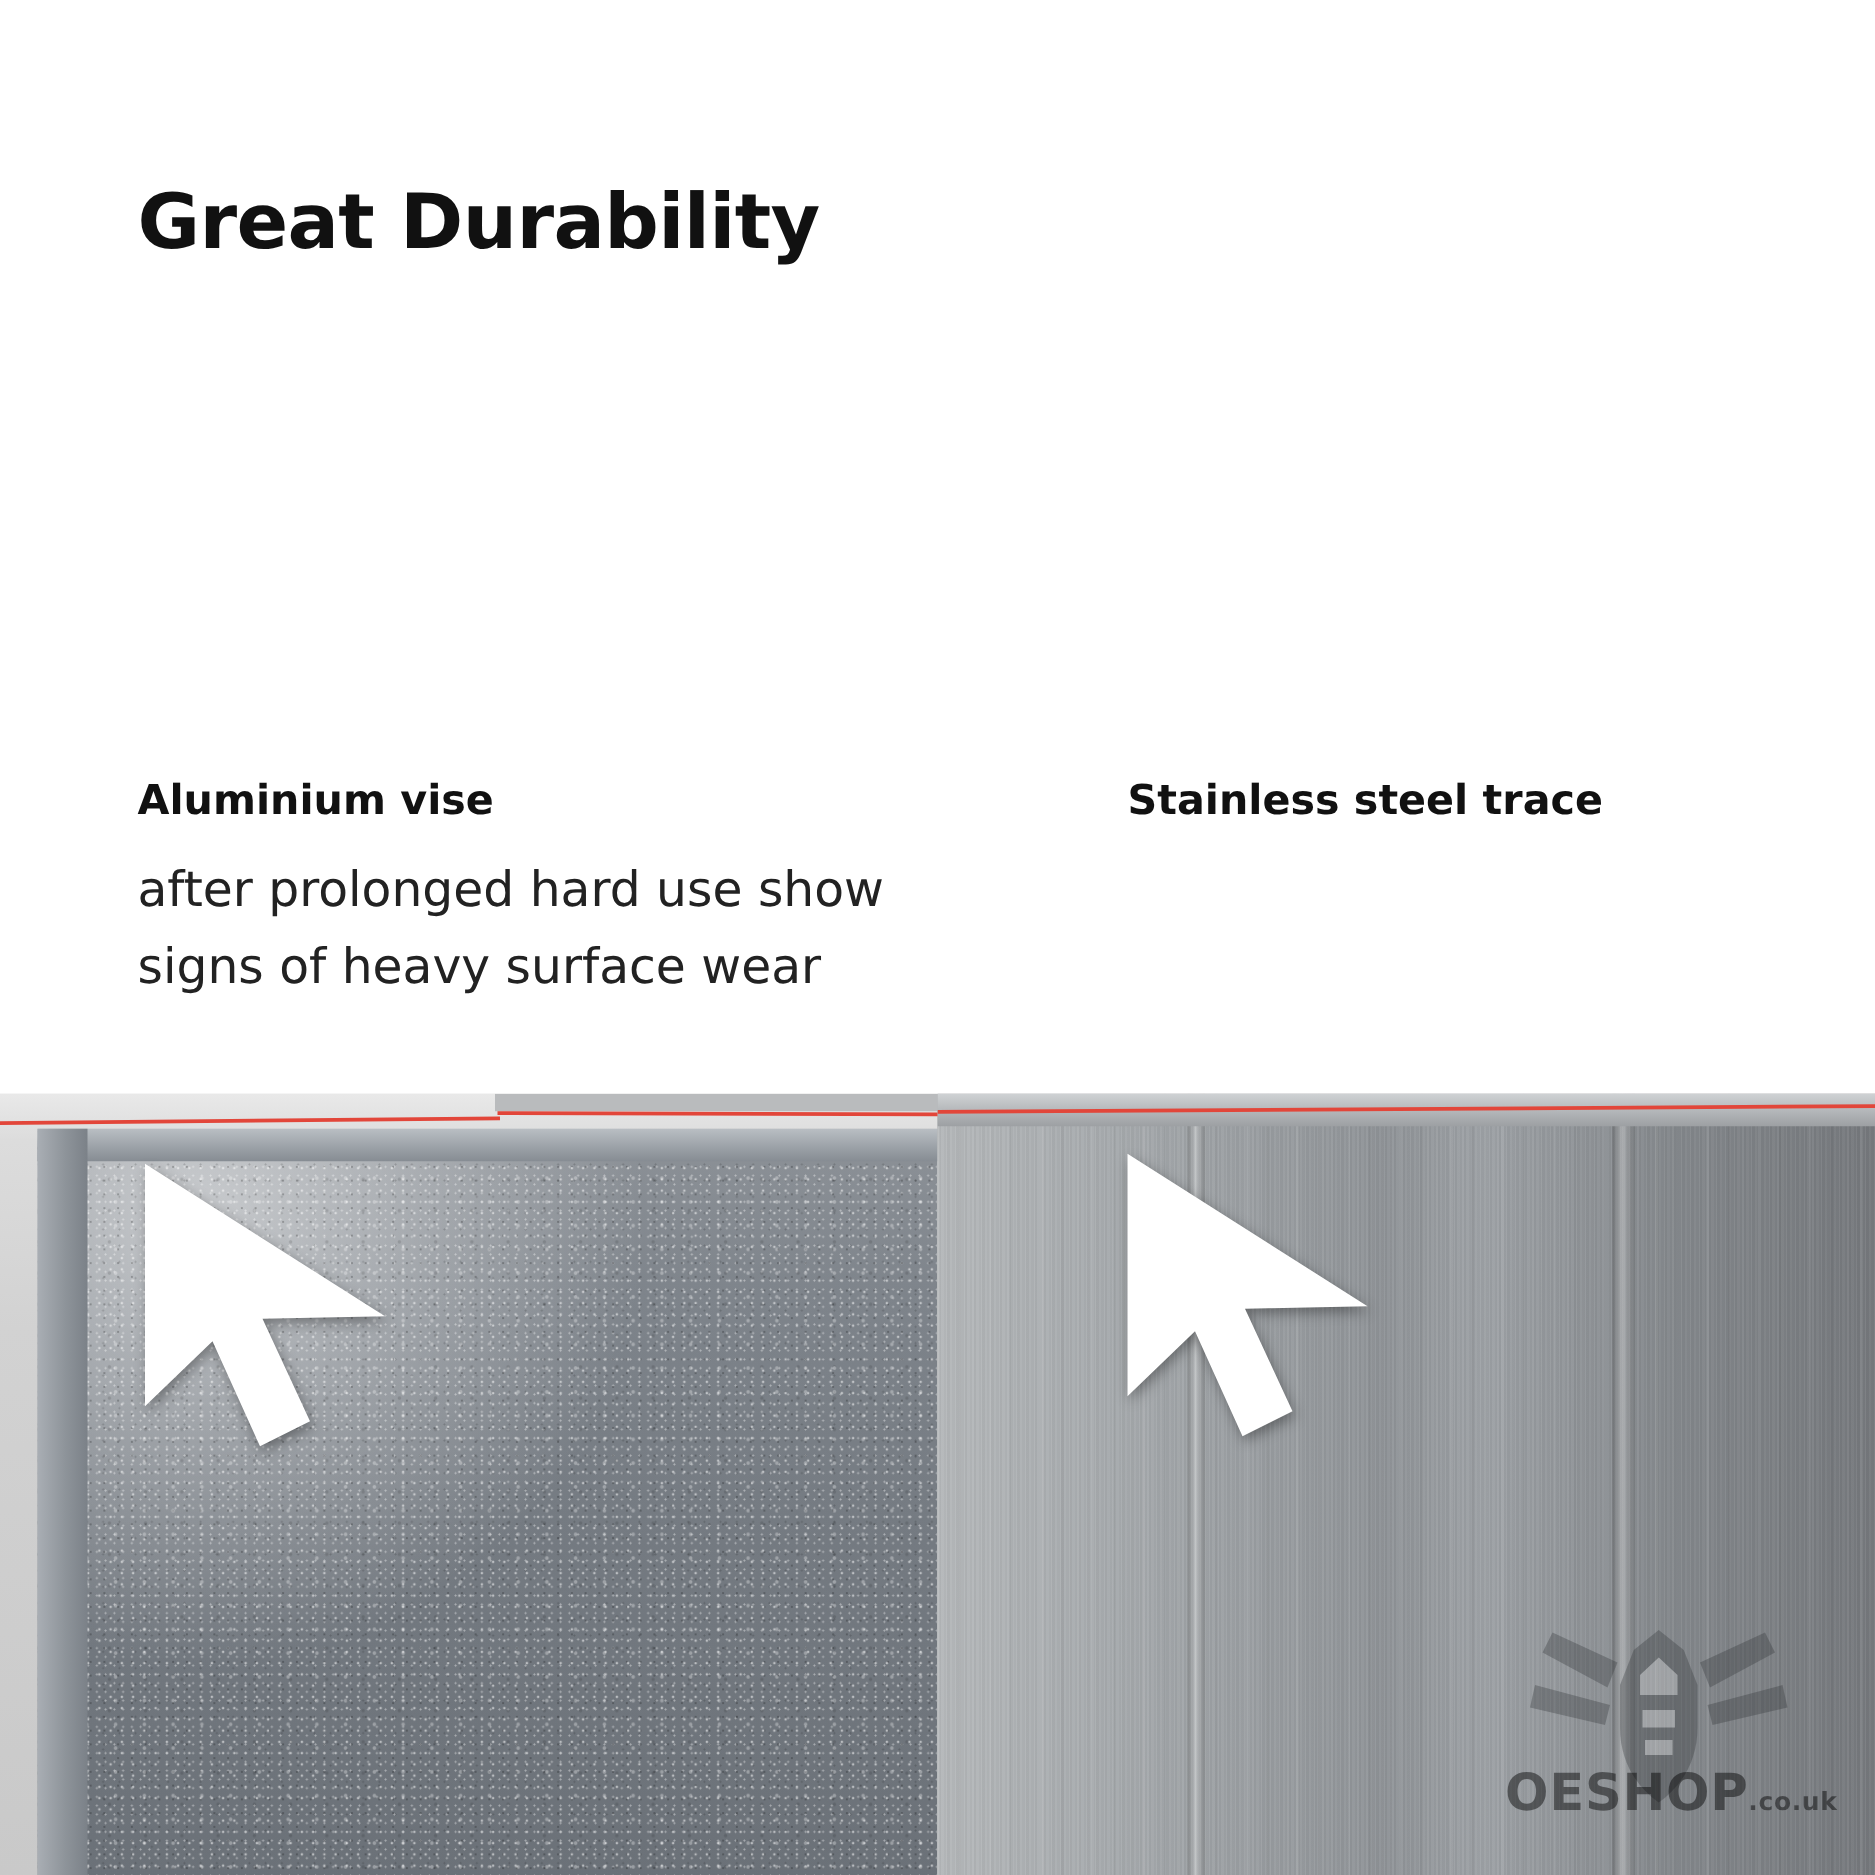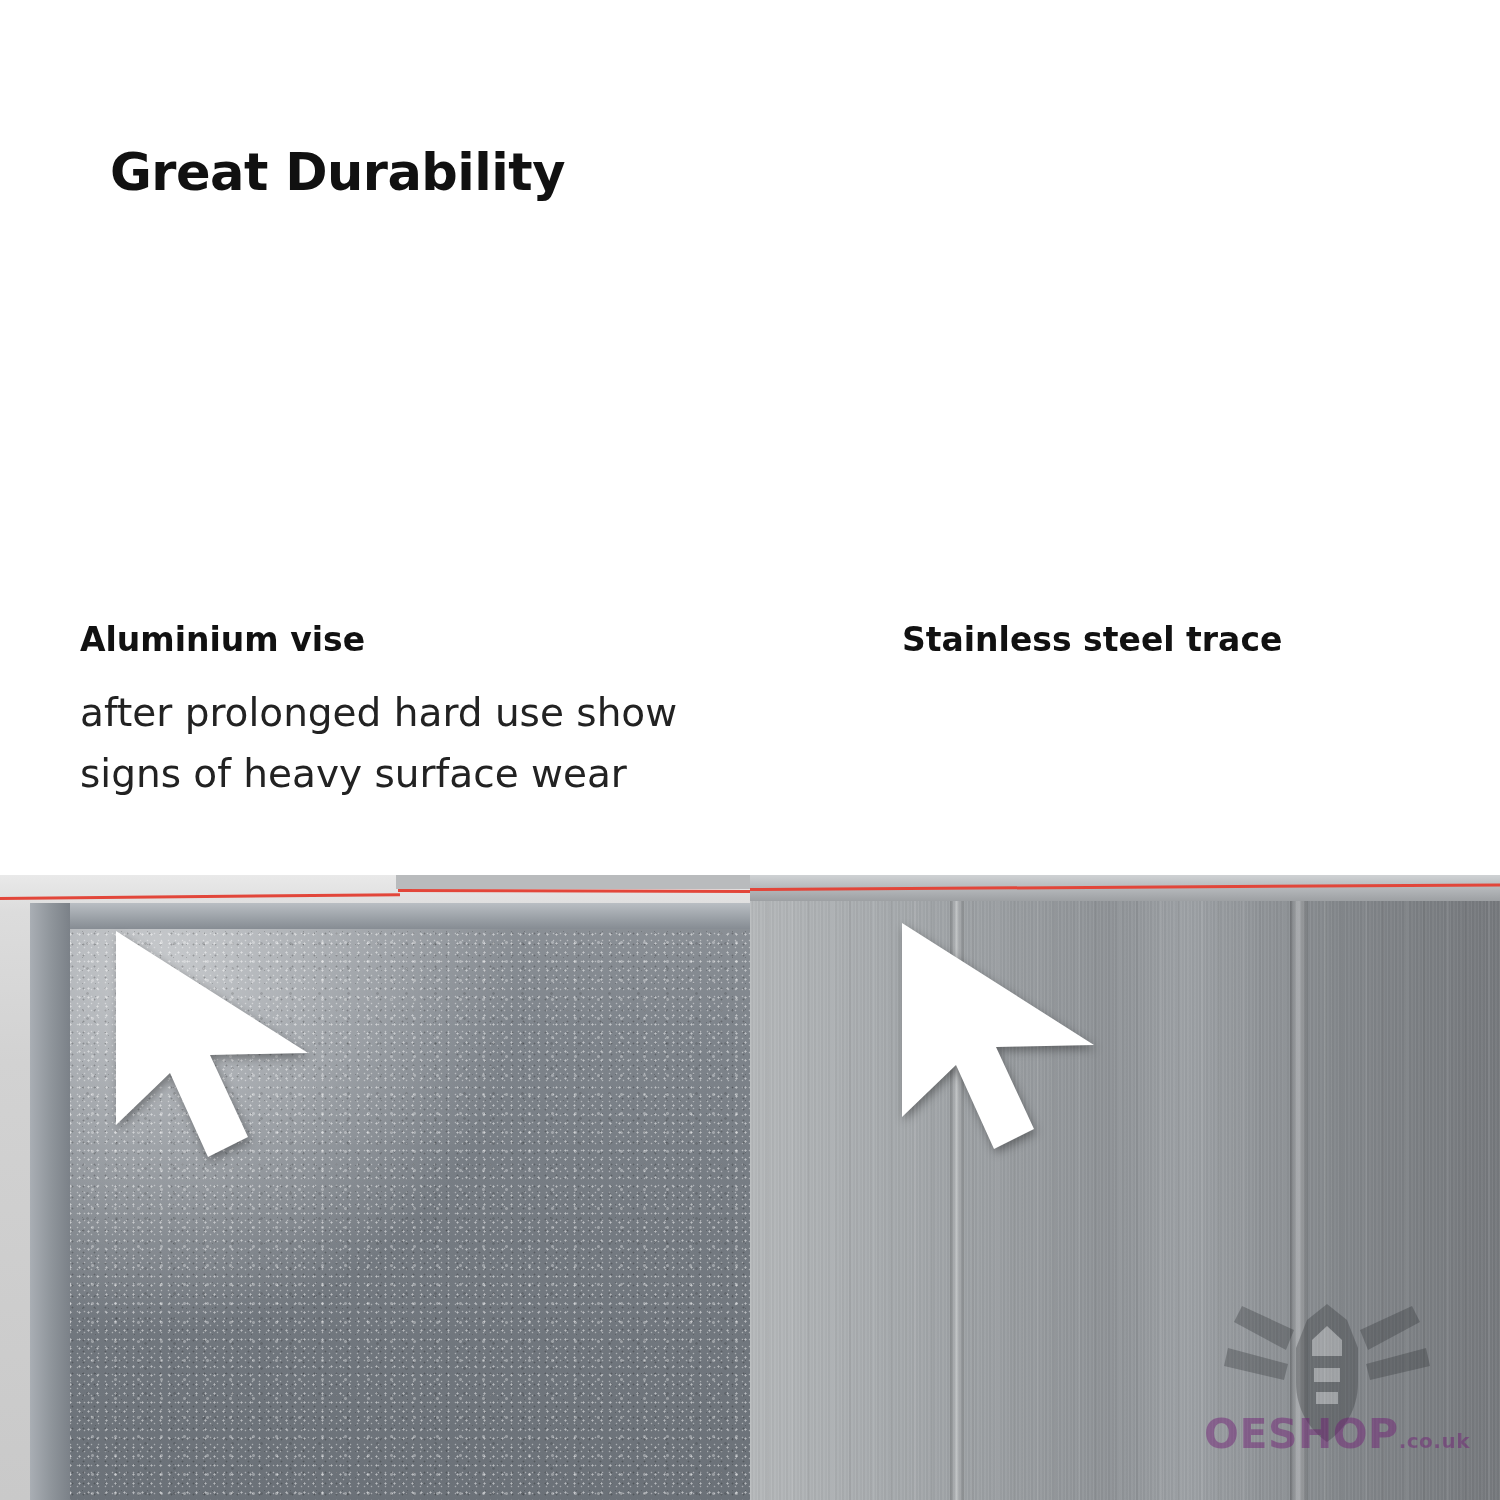--- a/index.html
+++ b/index.html
@@ -27,21 +27,21 @@
     top: 0;
     width: 1500px;
     height: 875px;
     box-sizing: border-box;
     padding: 0;
   }
   .headline {
     position: absolute;
     left: 110px;
     top: 146px;
-    font-size: 51px;
+    font-size: 61px;
     font-weight: 700;
     color: #111111;
     letter-spacing: -0.5px;
     line-height: 1.05;
     white-space: nowrap;
   }
   .intro {
     position: absolute;
     left: 110px;
     top: 348px;
@@ -57,21 +57,21 @@
     left: 0;
     top: 620px;
     width: 1500px;
     display: flex;
   }
   .col {
     width: 750px;
     box-sizing: border-box;
   }
   .col.left {
-    padding-left: 80px;
+    padding-left: 110px;
     padding-right: 30px;
   }
   .col.right {
     padding-left: 152px;
     padding-right: 20px;
   }
   .col-title {
     font-size: 33px;
     font-weight: 700;
     color: #111111;
@@ -274,21 +274,21 @@
     width: 290px;
     opacity: 0.30;
     pointer-events: none;
   }
   .wm-text {
     position: absolute;
     right: 30px;
     bottom: 42px;
     font-size: 41px;
     font-weight: 700;
-    color: #701a75;
+    color: #000000;
     opacity: 0.45;
     letter-spacing: 0.5px;
   }
   .wm-text .small {
     font-size: 20px;
     font-weight: 700;
   }
 </style>
 </head>
 <body>

